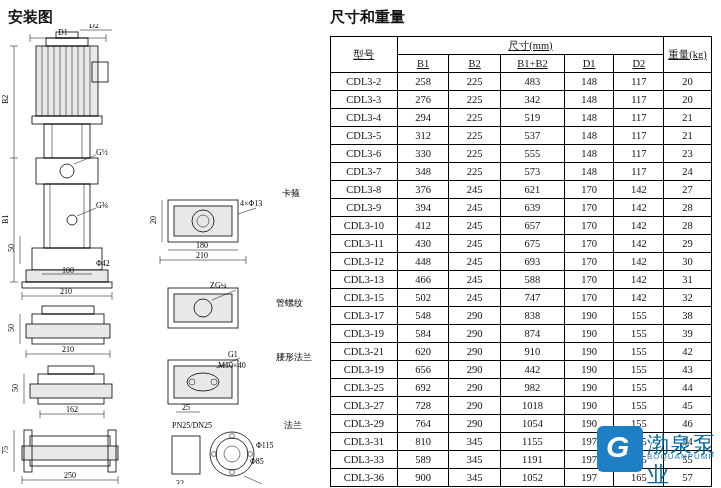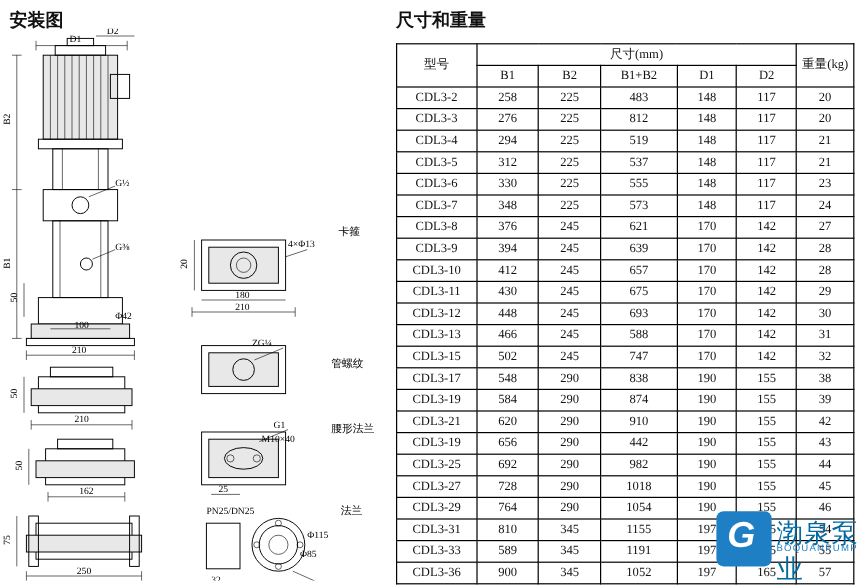--- a/index.html
+++ b/index.html
@@ -32,21 +32,21 @@
     font-size:10.5px;
     width:382px;
   }
   table.dims th, table.dims td{
     border:1px solid #000;
     text-align:center;
     padding:0;
     height:17px;
     line-height:17px;
   }
-  table.dims th{font-weight:normal;}
+  table.dims th{font-weight:normal;text-decoration:underline;}
   td.model{width:66px;}
   col.c-model{width:66px;}
   col.c-b1{width:52px;}
   col.c-b2{width:52px;}
   col.c-b1b2{width:64px;}
   col.c-d1{width:50px;}
   col.c-d2{width:50px;}
   col.c-w{width:48px;}
   .hdr-tall{height:20px;line-height:20px;}
 
@@ -295,21 +295,21 @@
           <td>225</td>
           <td>483</td>
           <td>148</td>
           <td>117</td>
           <td>20</td>
         </tr>
         <tr>
           <td class="model">CDL3-3</td>
           <td>276</td>
           <td>225</td>
-          <td>812</td>
+          <td>342</td>
           <td>148</td>
           <td>117</td>
           <td>20</td>
         </tr>
         <tr>
           <td class="model">CDL3-4</td>
           <td>294</td>
           <td>225</td>
           <td>519</td>
           <td>148</td>

